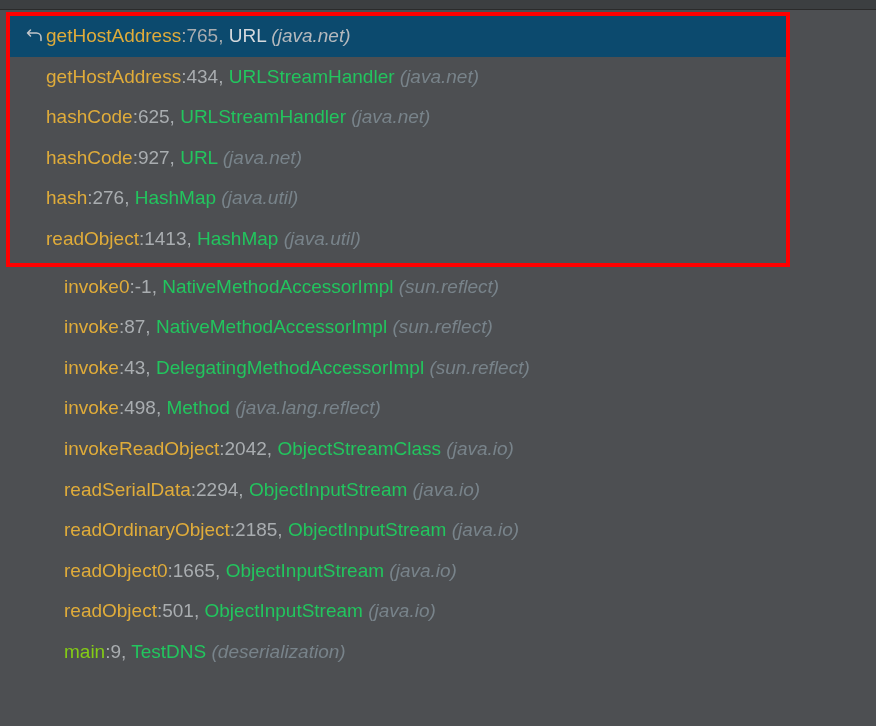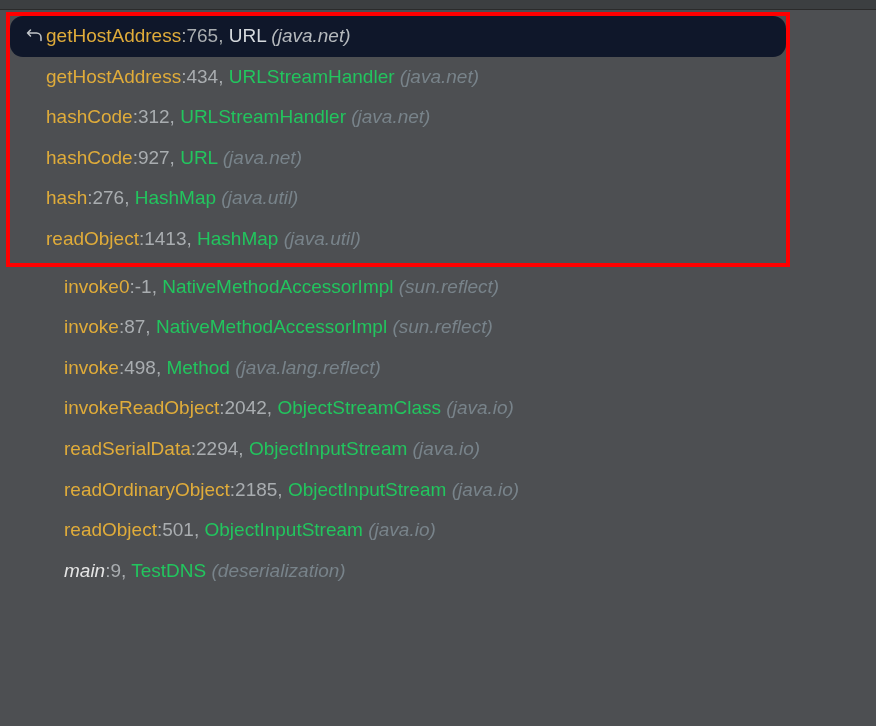--- a/index.html
+++ b/index.html
@@ -30,23 +30,22 @@
       margin-right: 86px;
       margin-top: 2px;
     }
     .frame-row {
       display: flex;
       align-items: center;
       padding: 7px 6px 7px 14px;
       line-height: 1.4;
     }
     .frame-row.selected {
-      background-color: #0f172a;
+      background-color: #0c4a6e;
       color: #d5d9dd;
-      border-radius: 13px;
     }
     .non-highlighted .frame-row {
       padding-left: 42px;
     }
     .icon-cell {
       width: 22px;
       display: inline-flex;
       align-items: center;
       justify-content: center;
       flex-shrink: 0;
@@ -77,22 +76,21 @@
       color: #a9adb0;
     }
     .class-name {
       color: #22c55e;
     }
     .package-name {
       color: #78838a;
       font-style: italic;
     }
     .main-method {
-      color: #e5e5e5;
-      font-style: italic;
+      color: #84cc16;
     }
     svg.undo-icon {
       width: 18px;
       height: 18px;
     }
   </style>
 </head>
 <body>
 
 <div class="top-bar"></div>
@@ -106,21 +104,21 @@
           </svg>
         </span>
         <span class="method-line"><span class="method-name">getHostAddress</span><span class="line-sep">:</span><span class="line-sep">765</span><span class="line-sep">, </span><span class="class-name">URL</span><span> </span><span class="package-name">(java.net)</span></span>
       </div>
       <div class="frame-row">
         <span class="icon-spacer"></span>
         <span class="method-line"><span class="method-name">getHostAddress</span><span class="line-sep">:</span><span class="line-sep">434</span><span class="line-sep">, </span><span class="class-name">URLStreamHandler</span><span> </span><span class="package-name">(java.net)</span></span>
       </div>
       <div class="frame-row">
         <span class="icon-spacer"></span>
-        <span class="method-line"><span class="method-name">hashCode</span><span class="line-sep">:</span><span class="line-sep">312</span><span class="line-sep">, </span><span class="class-name">URLStreamHandler</span><span> </span><span class="package-name">(java.net)</span></span>
+        <span class="method-line"><span class="method-name">hashCode</span><span class="line-sep">:</span><span class="line-sep">625</span><span class="line-sep">, </span><span class="class-name">URLStreamHandler</span><span> </span><span class="package-name">(java.net)</span></span>
       </div>
       <div class="frame-row">
         <span class="icon-spacer"></span>
         <span class="method-line"><span class="method-name">hashCode</span><span class="line-sep">:</span><span class="line-sep">927</span><span class="line-sep">, </span><span class="class-name">URL</span><span> </span><span class="package-name">(java.net)</span></span>
       </div>
       <div class="frame-row">
         <span class="icon-spacer"></span>
         <span class="method-line"><span class="method-name">hash</span><span class="line-sep">:</span><span class="line-sep">276</span><span class="line-sep">, </span><span class="class-name">HashMap</span><span> </span><span class="package-name">(java.util)</span></span>
       </div>
       <div class="frame-row">
@@ -132,36 +130,44 @@
       <div class="frame-row">
         <span class="icon-spacer"></span>
         <span class="method-line"><span class="method-name">invoke0</span><span class="line-sep">:</span><span class="line-sep">-1</span><span class="line-sep">, </span><span class="class-name">NativeMethodAccessorImpl</span><span> </span><span class="package-name">(sun.reflect)</span></span>
       </div>
       <div class="frame-row">
         <span class="icon-spacer"></span>
         <span class="method-line"><span class="method-name">invoke</span><span class="line-sep">:</span><span class="line-sep">87</span><span class="line-sep">, </span><span class="class-name">NativeMethodAccessorImpl</span><span> </span><span class="package-name">(sun.reflect)</span></span>
       </div>
       <div class="frame-row">
         <span class="icon-spacer"></span>
+        <span class="method-line"><span class="method-name">invoke</span><span class="line-sep">:</span><span class="line-sep">43</span><span class="line-sep">, </span><span class="class-name">DelegatingMethodAccessorImpl</span><span> </span><span class="package-name">(sun.reflect)</span></span>
+      </div>
+      <div class="frame-row">
+        <span class="icon-spacer"></span>
         <span class="method-line"><span class="method-name">invoke</span><span class="line-sep">:</span><span class="line-sep">498</span><span class="line-sep">, </span><span class="class-name">Method</span><span> </span><span class="package-name">(java.lang.reflect)</span></span>
       </div>
       <div class="frame-row">
         <span class="icon-spacer"></span>
         <span class="method-line"><span class="method-name">invokeReadObject</span><span class="line-sep">:</span><span class="line-sep">2042</span><span class="line-sep">, </span><span class="class-name">ObjectStreamClass</span><span> </span><span class="package-name">(java.io)</span></span>
       </div>
       <div class="frame-row">
         <span class="icon-spacer"></span>
         <span class="method-line"><span class="method-name">readSerialData</span><span class="line-sep">:</span><span class="line-sep">2294</span><span class="line-sep">, </span><span class="class-name">ObjectInputStream</span><span> </span><span class="package-name">(java.io)</span></span>
       </div>
       <div class="frame-row">
         <span class="icon-spacer"></span>
         <span class="method-line"><span class="method-name">readOrdinaryObject</span><span class="line-sep">:</span><span class="line-sep">2185</span><span class="line-sep">, </span><span class="class-name">ObjectInputStream</span><span> </span><span class="package-name">(java.io)</span></span>
       </div>
       <div class="frame-row">
         <span class="icon-spacer"></span>
+        <span class="method-line"><span class="method-name">readObject0</span><span class="line-sep">:</span><span class="line-sep">1665</span><span class="line-sep">, </span><span class="class-name">ObjectInputStream</span><span> </span><span class="package-name">(java.io)</span></span>
+      </div>
+      <div class="frame-row">
+        <span class="icon-spacer"></span>
         <span class="method-line"><span class="method-name">readObject</span><span class="line-sep">:</span><span class="line-sep">501</span><span class="line-sep">, </span><span class="class-name">ObjectInputStream</span><span> </span><span class="package-name">(java.io)</span></span>
       </div>
       <div class="frame-row">
         <span class="icon-spacer"></span>
         <span class="method-line"><span class="main-method">main</span><span class="line-sep">:</span><span class="line-sep">9</span><span class="line-sep">, </span><span class="class-name">TestDNS</span><span> </span><span class="package-name">(deserialization)</span></span>
       </div>
     </div>
 </div>
 
 </body></html>

